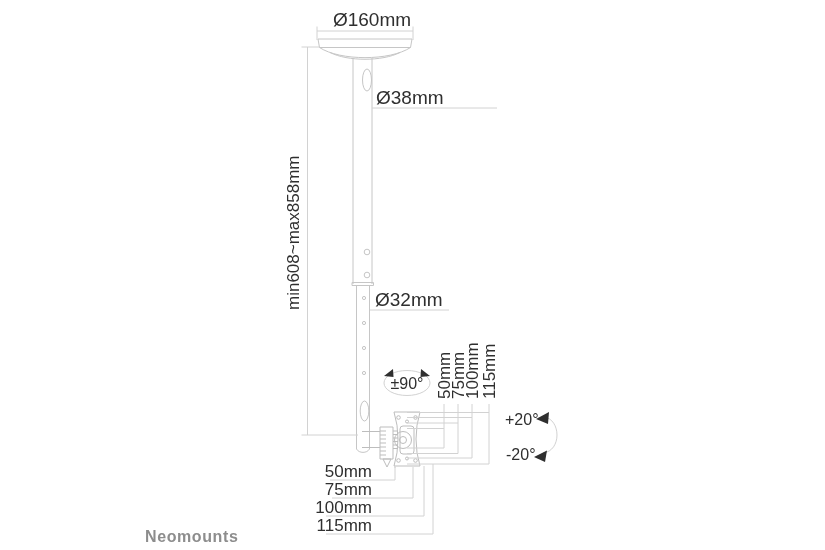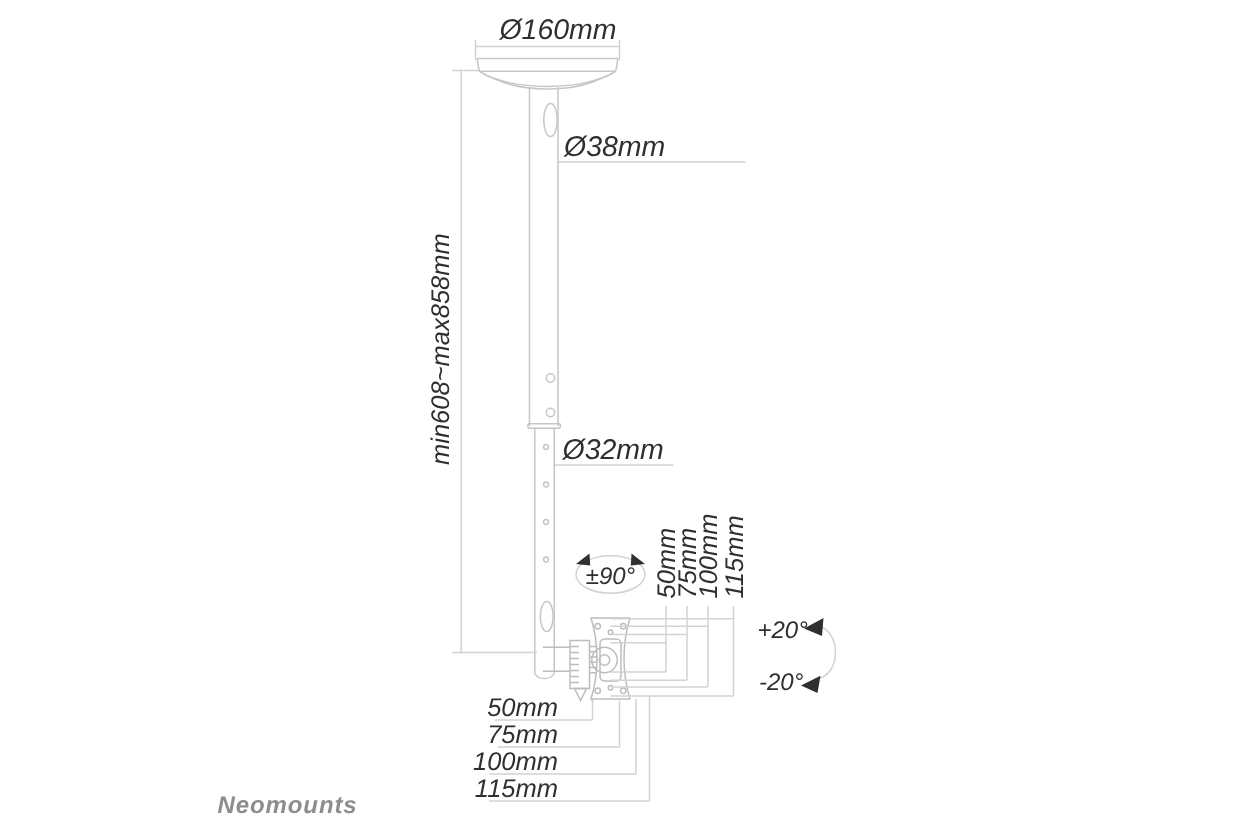--- a/index.html
+++ b/index.html
@@ -1,16 +1,16 @@
 <!DOCTYPE html>
 <html><head>
 <meta charset="utf-8">
 <style>
   html,body{margin:0;padding:0;background:#ffffff;width:825px;height:550px;overflow:hidden;}
-  .stage{position:relative;width:825px;height:550px;background:#fff;font-style:italic;}
+  .stage{position:relative;width:825px;height:550px;background:#fff;}
   svg{display:block;}
   .ln  { stroke:#c6c6c6; fill:none; stroke-width:1; }
   .ln2 { stroke:#bdbdbd; fill:none; stroke-width:1; }
   .dim { stroke:#d2d2d2; fill:none; stroke-width:1; }
   .arr { fill:#2f2f2f; stroke:none; }
   text { font-family:"Liberation Sans","DejaVu Sans",sans-serif; fill:#2f2f2f; }
   .s19 { font-size:19px; }
   .s17 { font-size:17px; }
   .s16 { font-size:16px; }
   .brand { font-size:16px; fill:#8d8d8d; font-weight:600; letter-spacing:0.6px; }

